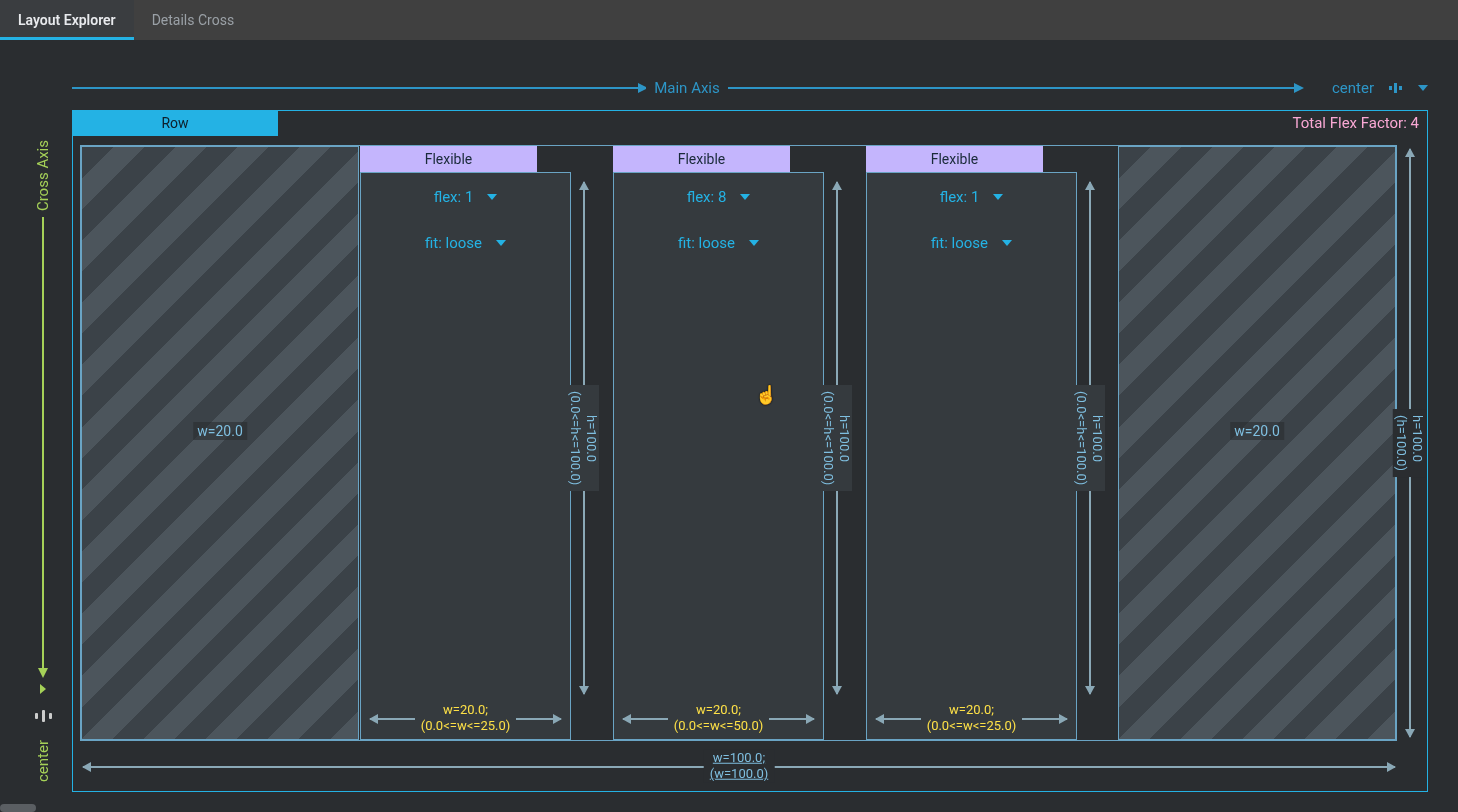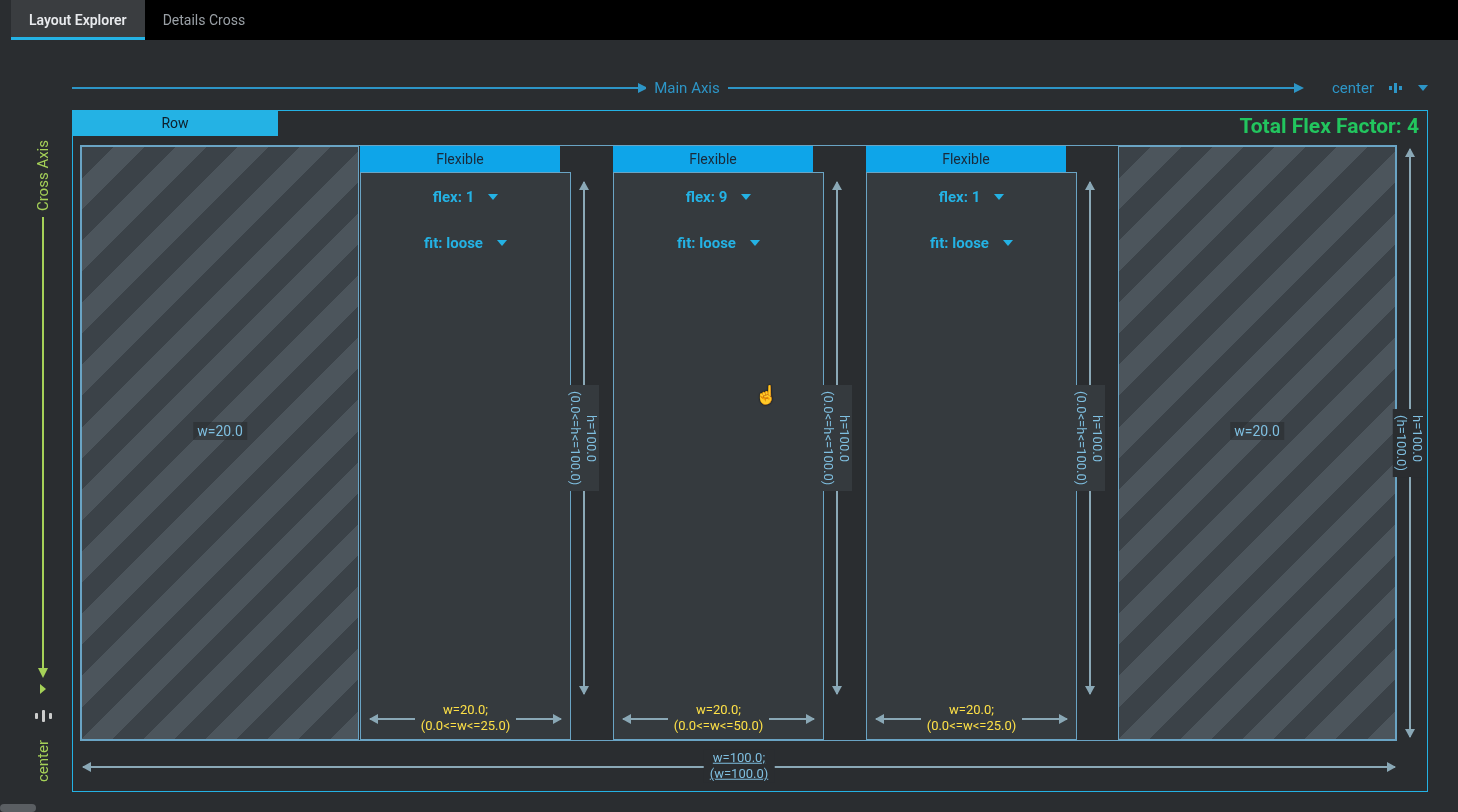--- a/index.html
+++ b/index.html
@@ -11,22 +11,21 @@
     height: 812px;
     overflow: hidden;
     position: relative;
     font-size: 14px;
   }
 
   
   .tabs {
     display: flex;
     height: 40px;
-    background: #000000;
-    margin-left: 11px;
+    background: #404040;
   }
   .tab {
     padding: 0 18px;
     display: flex;
     align-items: center;
     font-size: 14px;
     color: #9aa0a6;
     cursor: pointer;
     position: relative;
   }
@@ -186,23 +185,23 @@
     background: #24b2e4;
     color: #0e1f2a;
     display: flex;
     align-items: center;
     justify-content: center;
     font-size: 14px;
   }
   .flex-factor {
     position: absolute;
     top: 3px; right: 8px;
-    color: #22c55e;
-    font-weight: 700;
-    font-size: 21px;
+    color: #f9a8d4;
+    font-weight: 400;
+    font-size: 15px;
   }
 
   
   .row-inner {
     position: absolute;
     left: 7px; right: 30px;
     top: 34px; bottom: 50px;
     border: 1px solid #6aa4c4;
     display: flex;
   }
@@ -229,22 +228,22 @@
     font-size: 14px;
   }
 
   .child {
     position: relative;
     flex: 1;
     margin: 0 1px;
   }
   .child-tag {
     height: 26px;
-    width: 200px;
-    background: #0ea5e9;
+    width: 177px;
+    background: #c4b5fd;
     color: #1a2a3a;
     display: flex;
     align-items: center;
     justify-content: center;
     font-size: 14px;
   }
   .child-inner {
     position: absolute;
     left: 0; right: 40px;
     top: 26px; bottom: 0;
@@ -255,21 +254,21 @@
     position: absolute;
     top: 42px;
     left: 0; right: 40px;
     display: flex;
     flex-direction: column;
     align-items: center;
     gap: 28px;
   }
   .sel {
     color: #24b2e4;
-    font-weight: 700;
+    font-weight: 400;
     font-size: 15px;
     display: flex;
     align-items: center;
     gap: 14px;
     cursor: pointer;
   }
   .sel .dropdown-arrow { border-top-color: #24b2e4; }
 
   
   .w-arrow {
@@ -498,21 +497,21 @@
           <div class="line"></div>
           <div class="txt">w=20.0;<br>(0.0&lt;=w&lt;=25.0)</div>
         </div>
       </div>
 
       <div class="child">
         <div class="child-tag">Flexible</div>
         <div class="child-inner"></div>
         <div class="child-controls">
           <div class="sel">
-            <span>flex: 9</span>
+            <span>flex: 8</span>
             <span class="dropdown-arrow"></span>
           </div>
           <div class="sel">
             <span>fit: loose</span>
             <span class="dropdown-arrow"></span>
           </div>
         </div>
         <div class="h-arrow">
           <div class="line"></div>
           <div class="txt">h=100.0<br>(0.0&lt;=h&lt;=100.0)</div>

